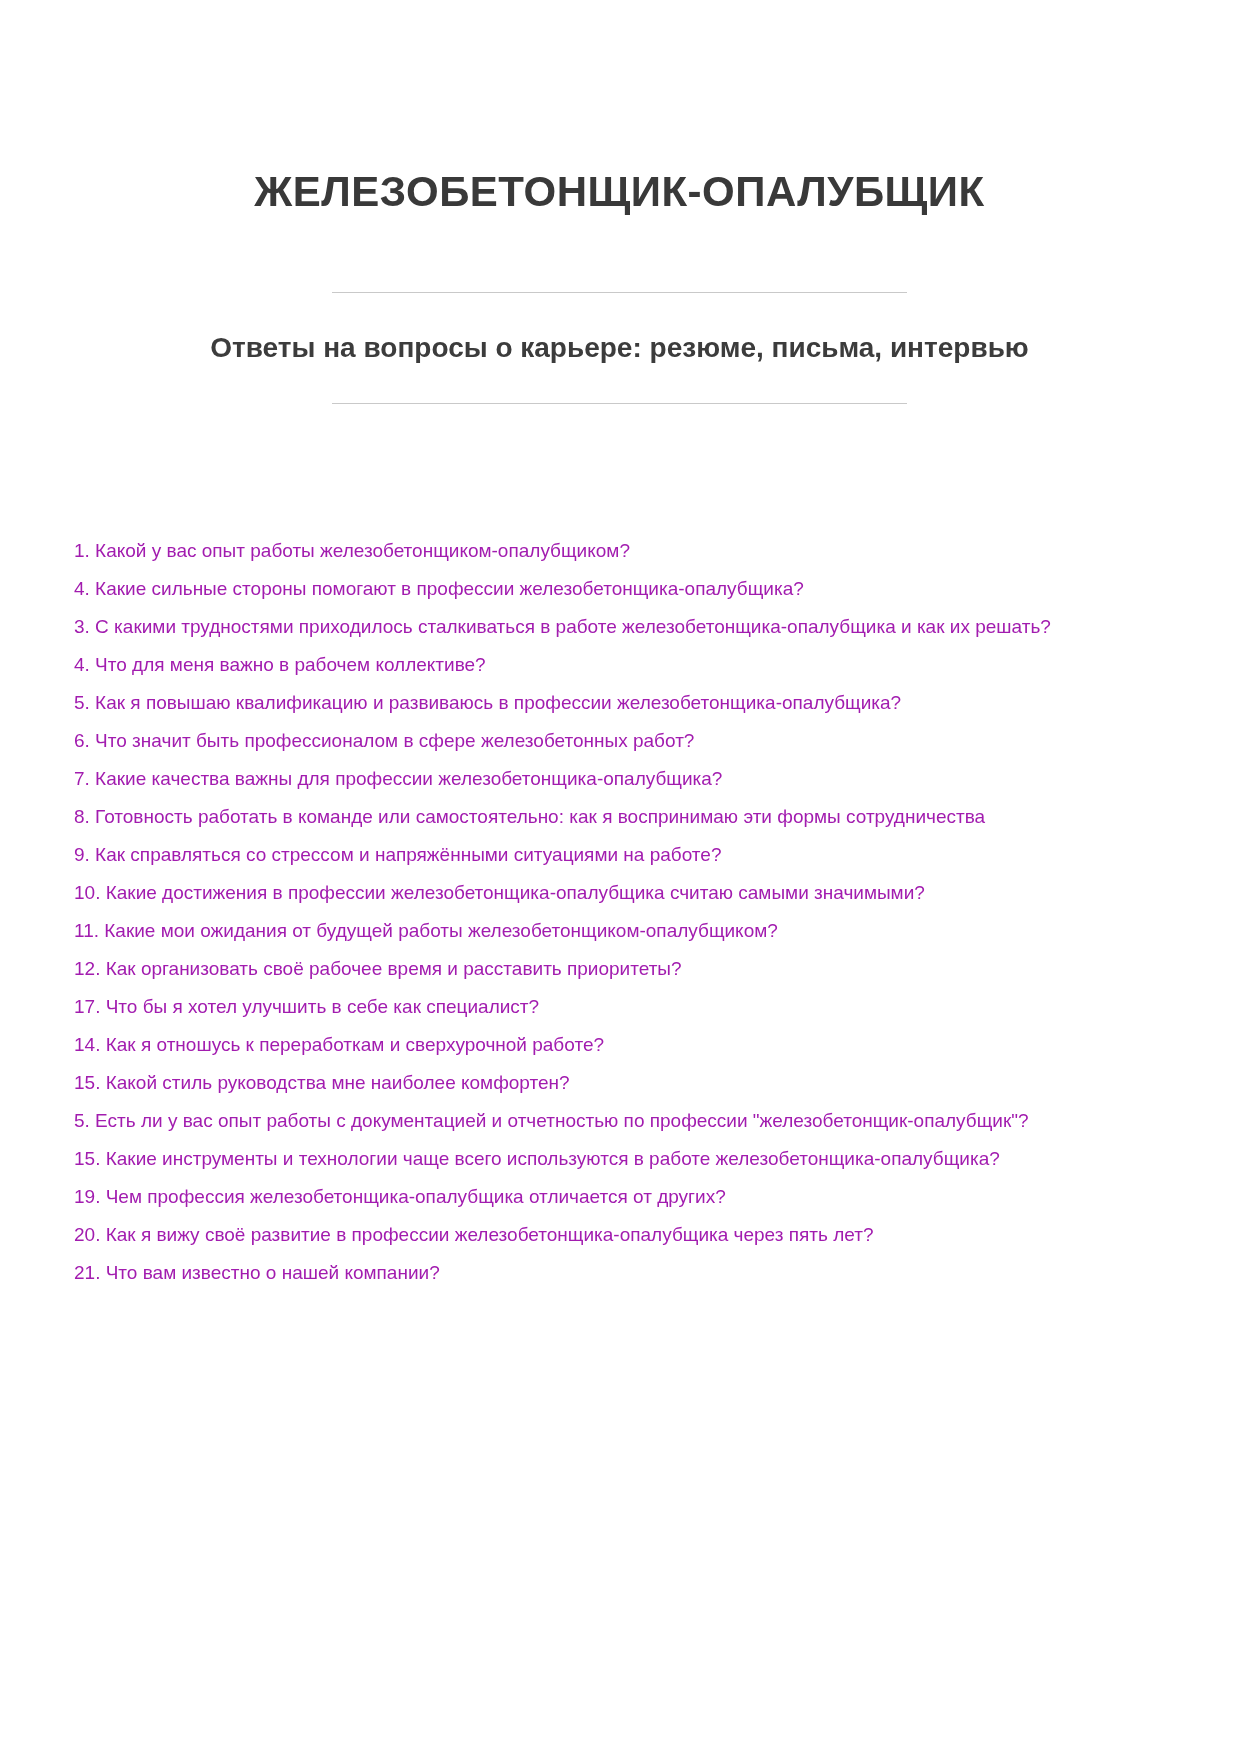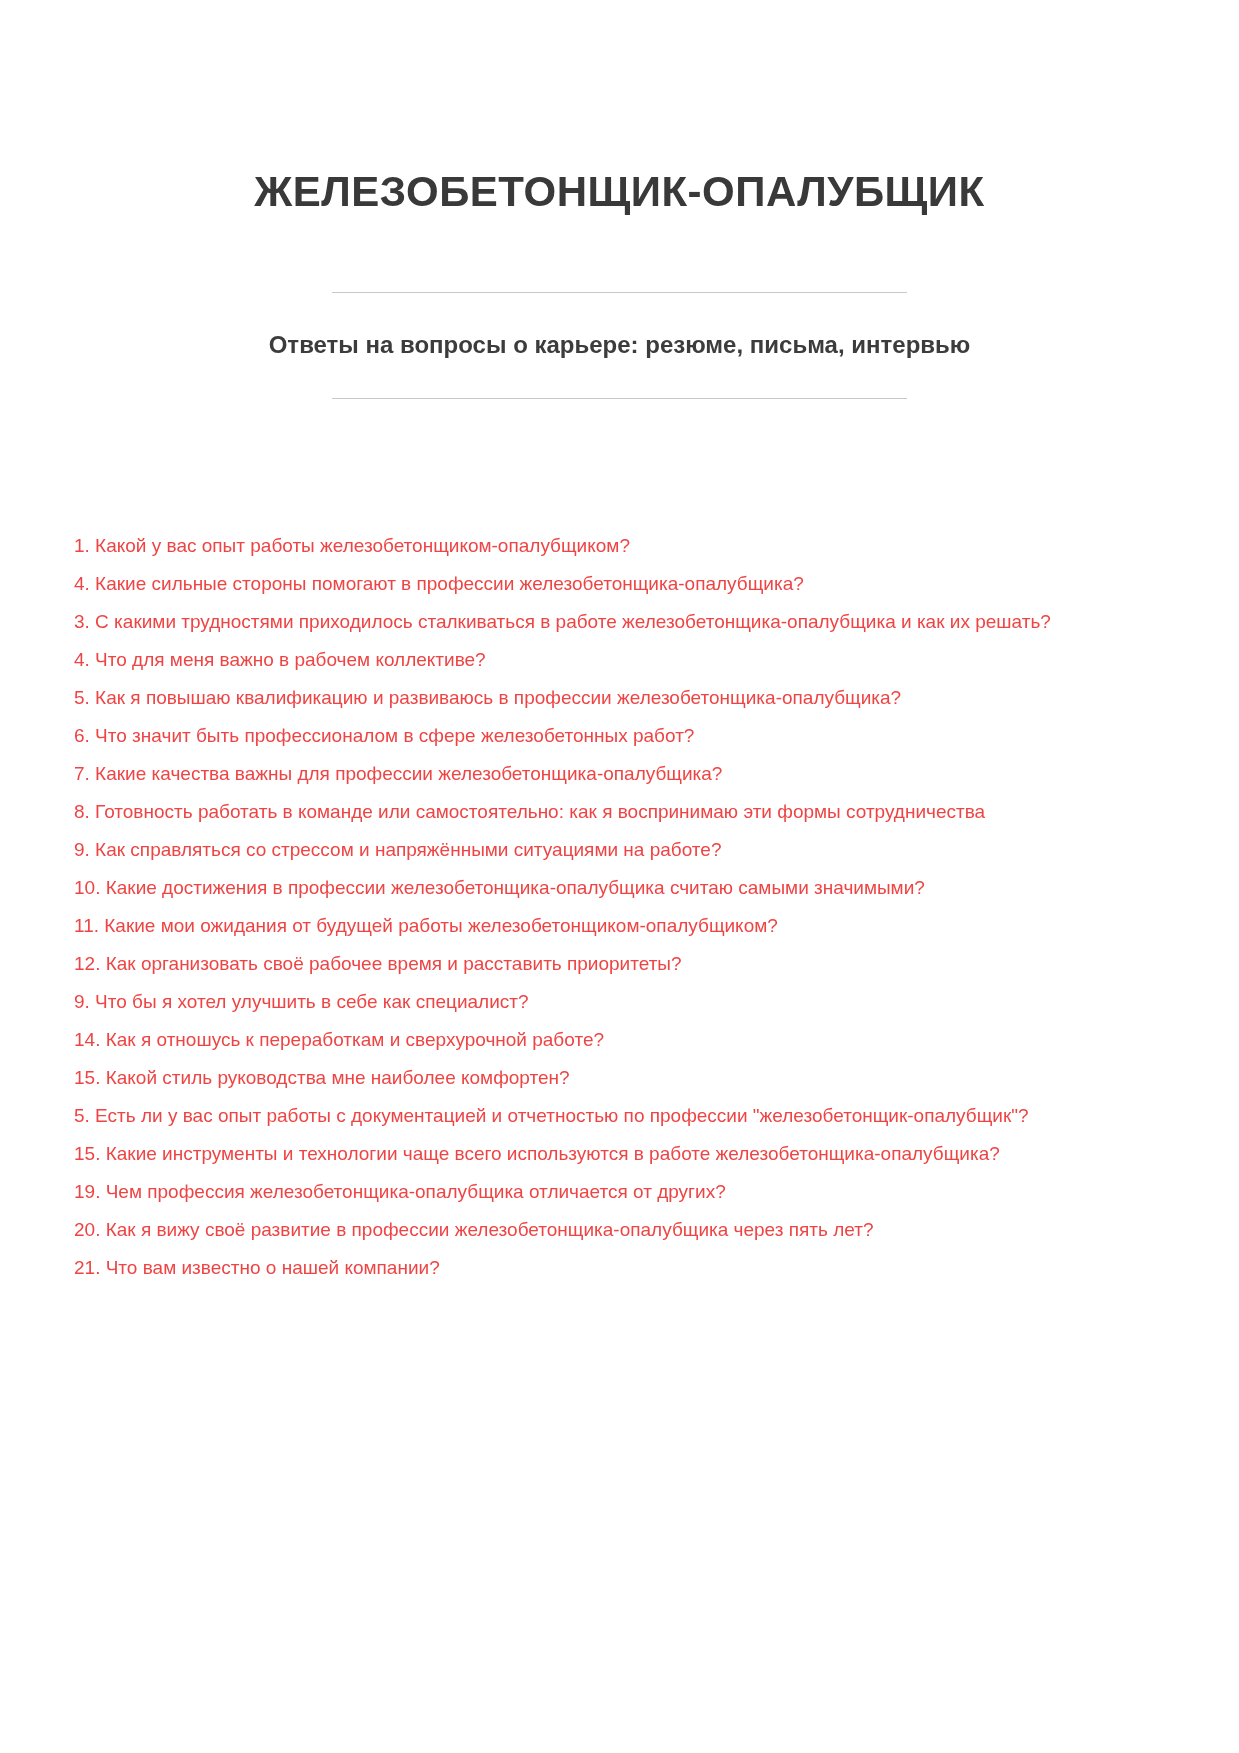--- a/index.html
+++ b/index.html
@@ -44,32 +44,32 @@
   .divider.first {
     margin-top: 76px;
   }
   .divider.second {
     margin-top: 34px;
   }
   .doc-subtitle {
     margin: 4px;
     margin-top: 38px;
     margin-bottom: 38px;
-    font-size: 24px;
+    font-size: 28px;
     font-weight: 600;
     color: #3c3c3c;
     line-height: 1.2;
     text-align: center;
   }
   .question-list {
     margin-top: 128px;
     padding: 0 74px 60px 74px;
     font-size: 19px;
     line-height: 38px;
-    color: #ef4444;
+    color: #a21caf;
     text-align: left;
   }
   .question {
     margin: 0;
   }
 </style>
 </head>
 <body>
 
 <div class="page">
@@ -90,21 +90,21 @@
       <div class="question">3. С какими трудностями приходилось сталкиваться в работе железобетонщика-опалубщика и как их решать?</div>
       <div class="question">4. Что для меня важно в рабочем коллективе?</div>
       <div class="question">5. Как я повышаю квалификацию и развиваюсь в профессии железобетонщика-опалубщика?</div>
       <div class="question">6. Что значит быть профессионалом в сфере железобетонных работ?</div>
       <div class="question">7. Какие качества важны для профессии железобетонщика-опалубщика?</div>
       <div class="question">8. Готовность работать в команде или самостоятельно: как я воспринимаю эти формы сотрудничества</div>
       <div class="question">9. Как справляться со стрессом и напряжёнными ситуациями на работе?</div>
       <div class="question">10. Какие достижения в профессии железобетонщика-опалубщика считаю самыми значимыми?</div>
       <div class="question">11. Какие мои ожидания от будущей работы железобетонщиком-опалубщиком?</div>
       <div class="question">12. Как организовать своё рабочее время и расставить приоритеты?</div>
-      <div class="question">9. Что бы я хотел улучшить в себе как специалист?</div>
+      <div class="question">17. Что бы я хотел улучшить в себе как специалист?</div>
       <div class="question">14. Как я отношусь к переработкам и сверхурочной работе?</div>
       <div class="question">15. Какой стиль руководства мне наиболее комфортен?</div>
       <div class="question">5. Есть ли у вас опыт работы с документацией и отчетностью по профессии "железобетонщик-опалубщик"?</div>
       <div class="question">15. Какие инструменты и технологии чаще всего используются в работе железобетонщика-опалубщика?</div>
       <div class="question">19. Чем профессия железобетонщика-опалубщика отличается от других?</div>
       <div class="question">20. Как я вижу своё развитие в профессии железобетонщика-опалубщика через пять лет?</div>
       <div class="question">21. Что вам известно о нашей компании?</div>
     </div>
 
 </div>

